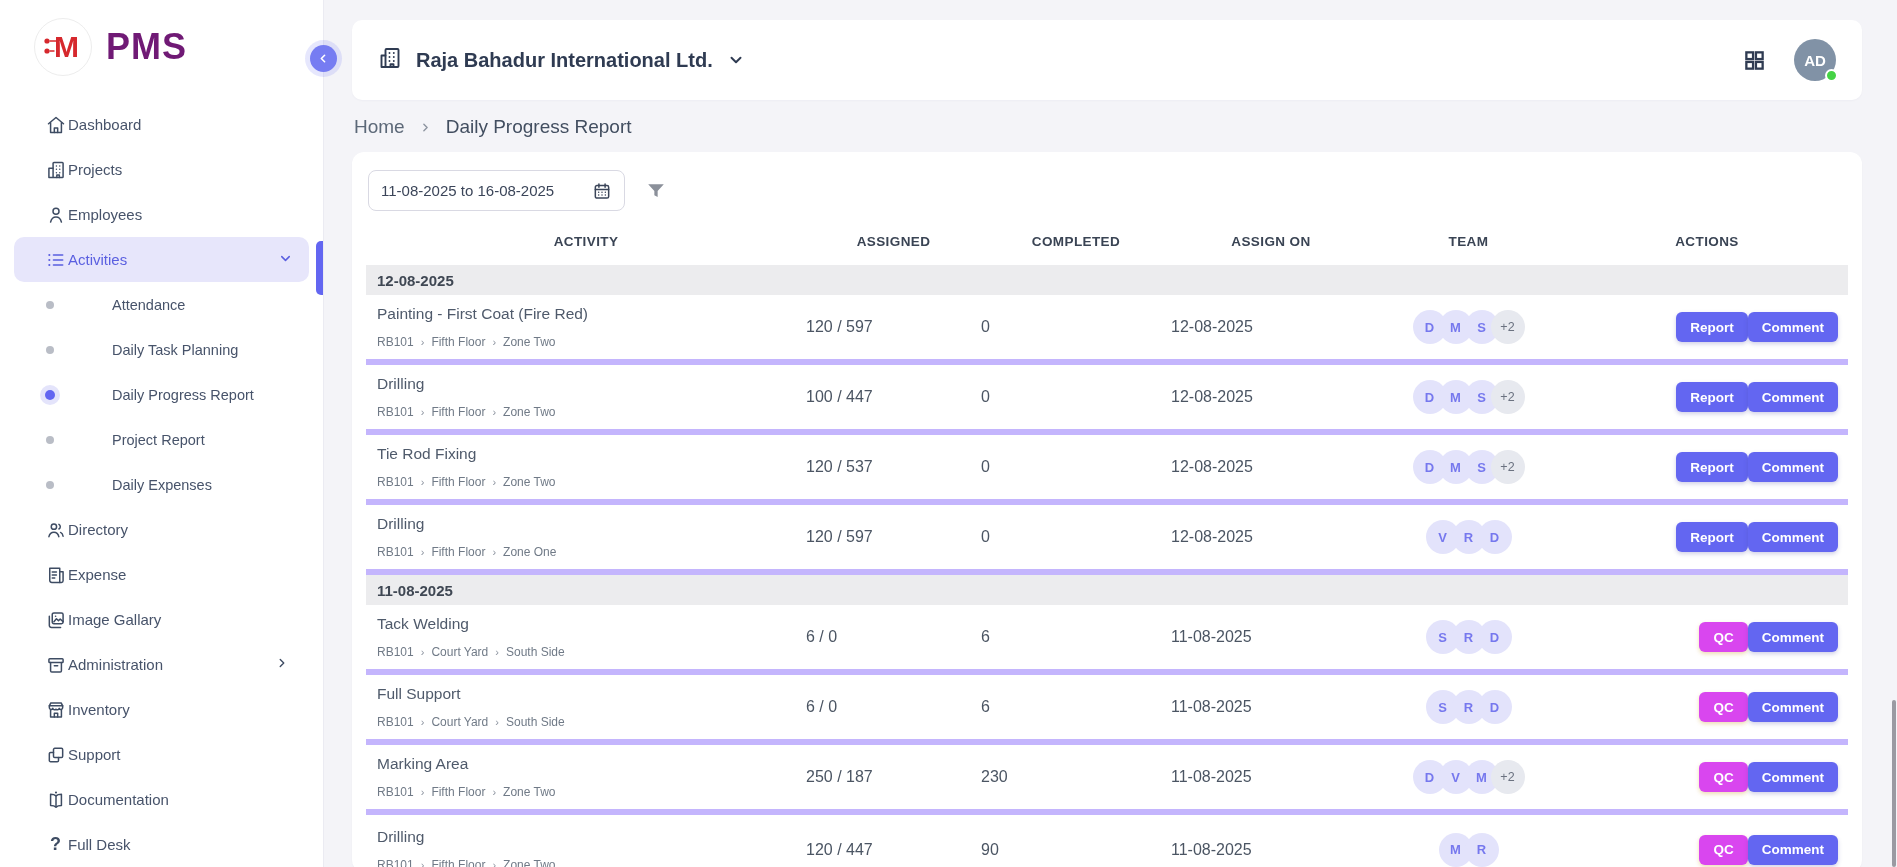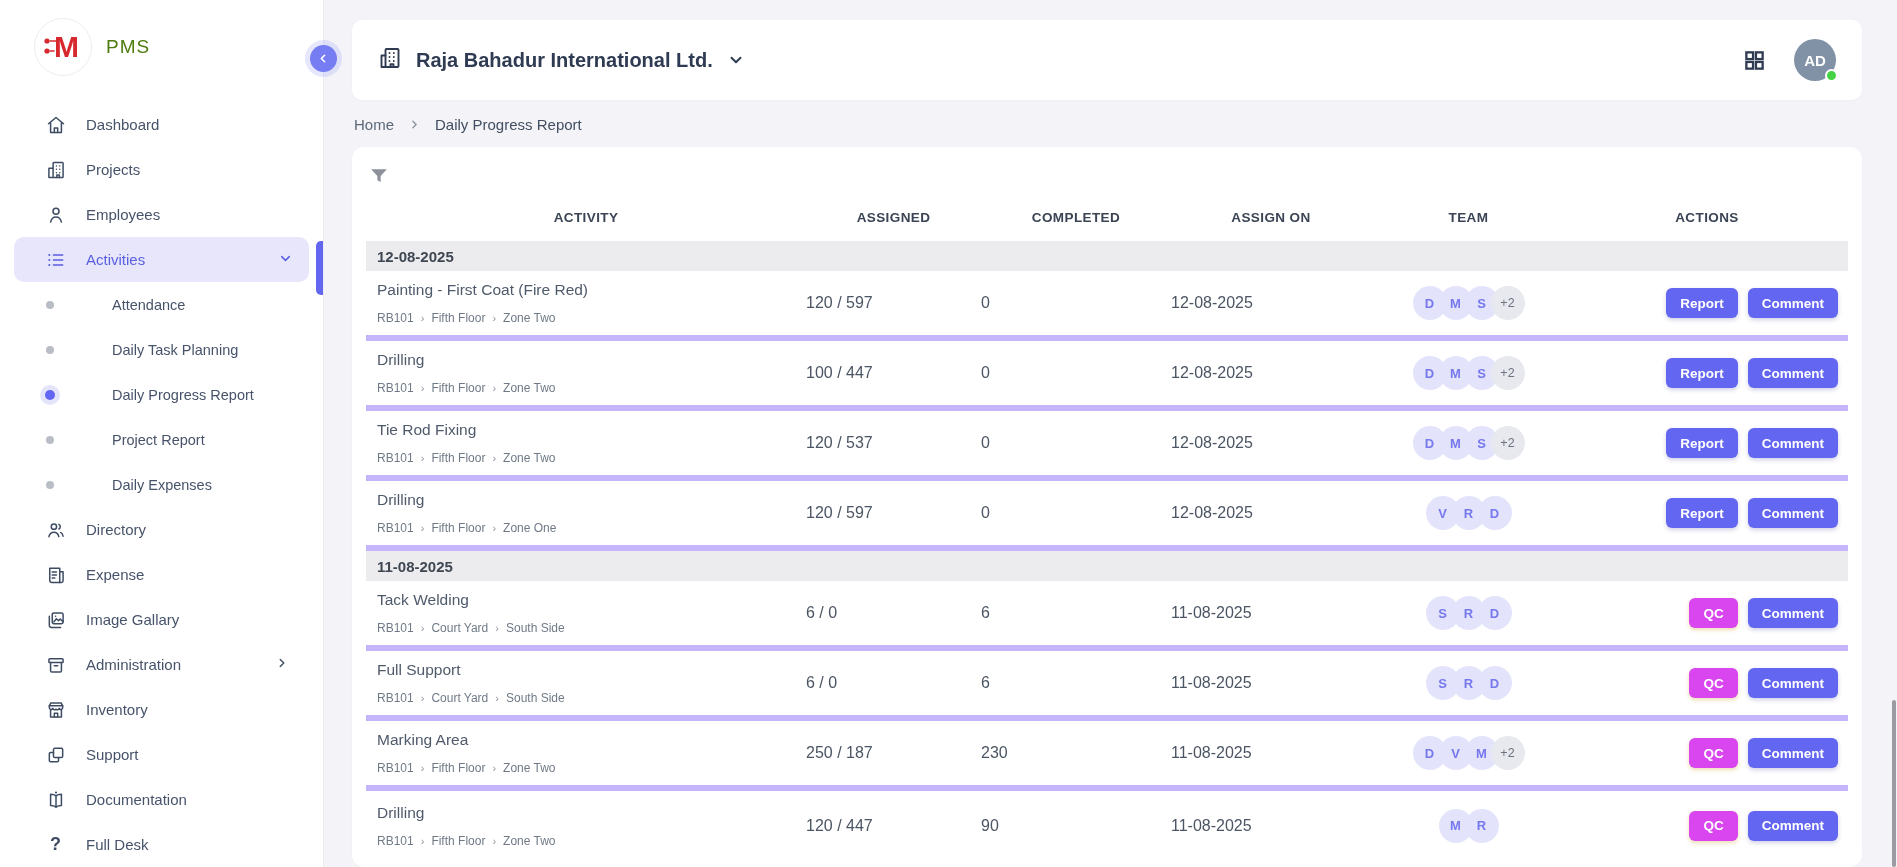--- a/index.html
+++ b/index.html
@@ -20,24 +20,24 @@
   }
   .logo-row { display:flex; align-items:center; gap:14px; padding-left:34px; margin-bottom:26px; }
   .logo-circle {
     width:58px; height:58px; border-radius:50%;
     border:1px solid #ededed; background:#fff;
     display:flex; align-items:center; justify-content:center;
     position:relative;
   }
   .logo-m { font-size:30px; font-weight:800; color:#d6282d; letter-spacing:-1px; margin-left:6px; }
   .logo-circuit { position:absolute; left:9px; top:17px; }
-  .logo-text { font-size:19px; font-weight:400; color:#4d7c0f; letter-spacing:1px; }
+  .logo-text { font-size:36px; font-weight:700; color:#701a75; letter-spacing:1px; }
   .nav { display:flex; flex-direction:column; }
   .nav-item {
-    height:45px; display:flex; align-items:center; gap:20px;
+    height:45px; display:flex; align-items:center; gap:2px;
     padding-left:45px; font-size:15px; color:#47536a; cursor:pointer;
   }
   .nav-item .icn { width:21px; height:21px; display:flex; align-items:center; justify-content:center; color:#3e4c63; }
   .nav-item.active {
     background:#e7e6fb; color:#5a5fe0; border-radius:10px;
     margin:0 14px 0 14px; padding-left:31px; position:relative;
   }
   .nav-item.active .icn { color:#5a5fe0; }
   .nav-item.active .chev { margin-left:auto; margin-right:16px; color:#5a5fe0; }
   .nav-item .chev-r { margin-left:auto; margin-right:34px; color:#3e4c63; }
@@ -79,21 +79,21 @@
   .user-avatar {
     width:42px; height:42px; border-radius:50%; background:#8192a6;
     color:#fff; font-size:15px; font-weight:700;
     display:flex; align-items:center; justify-content:center;
     position:relative; cursor:pointer;
   }
   .user-avatar .online {
     position:absolute; right:-2px; bottom:-1px; width:13px; height:13px;
     border-radius:50%; background:#45d345; border:2px solid #fff;
   }
-  .breadcrumb { display:flex; align-items:center; gap:14px; margin:16px 0 14px 2px; font-size:15px; }
+  .breadcrumb { display:flex; align-items:center; gap:14px; margin:16px 0 14px 2px; font-size:19px; }
   .breadcrumb .home { color:#5c6878; cursor:pointer; }
   .breadcrumb .sep { color:#8d94a0; display:flex; }
   .breadcrumb .current { color:#424e60; }
   .content-card {
     background:#fff; border-radius:12px; padding:18px 14px 0 14px;
     height:720px; box-shadow:0 1px 2px rgba(40,40,80,0.03);
   }
   .filter-row { display:flex; align-items:center; gap:20px; padding-left:2px; }
   .date-input {
     width:257px; height:41px; border:1px solid #d9d9e3; border-radius:8px;
@@ -131,21 +131,21 @@
   .cell-team { display:flex; justify-content:center; }
   .avatars { display:flex; }
   .avatar {
     width:34px; height:34px; border-radius:50%; background:#e3e3fb;
     color:#7678ee; font-size:13px; font-weight:600;
     display:flex; align-items:center; justify-content:center;
     margin-left:-8px; cursor:pointer;
   }
   .avatar:first-child { margin-left:0; }
   .avatar.extra { background:#e7e9ef; color:#6b7280; font-weight:500; font-size:12.5px; }
-  .cell-actions { display:flex; justify-content:flex-end; gap:10px; padding-right:10px; }
+  .cell-actions { display:flex; justify-content:flex-end; padding-right:10px; }
   .btn {
     height:30px; border:none; border-radius:6px; color:#fff;
     font-size:13.5px; font-weight:700; cursor:pointer;
     padding:0 14px; font-family:"Liberation Sans", sans-serif;
     box-shadow:0 2px 4px rgba(70,70,160,0.25);
   }
   .btn.primary { background:#6366f1; }
   .btn.warning { background:#d946ef; box-shadow:0 2px 4px rgba(200,140,0,0.3); }
   
   .scroll-track { position:fixed; right:0; top:0; width:6px; height:867px; }
@@ -363,20 +363,30 @@
     <span class="sep">
       <svg width="13" height="13" viewBox="0 0 24 24" fill="none" stroke="currentColor" stroke-width="2.6" stroke-linecap="round" stroke-linejoin="round">
           <path d="m9 6 6 6-6 6"></path>
         </svg>
     </span>
     <span class="current">Daily Progress Report</span>
   </div>
 
   <div class="content-card">
     <div class="filter-row">
+      <div class="date-input">
+        <span class="val">11-08-2025 to 16-08-2025</span>
+        <span class="cal">
+          <svg width="20" height="20" viewBox="0 0 24 24" fill="none" stroke="currentColor" stroke-width="1.8" stroke-linecap="round" stroke-linejoin="round">
+              <rect x="4" y="5.5" width="16" height="15" rx="2"></rect>
+              <path d="M8.3 3.5v4M15.7 3.5v4M4 10.2h16"></path>
+              <path d="M8 13.5h.01M12 13.5h.01M16 13.5h.01M8 16.8h.01M12 16.8h.01M16 16.8h.01"></path>
+            </svg>
+        </span>
+      </div>
       <button class="funnel-btn">
         <svg width="22" height="22" viewBox="0 0 24 24" fill="currentColor">
             <path d="M3.5 4.5h17l-6.7 7.6v6.4l-3.6-2V12.1z"></path>
           </svg>
       </button>
     </div>
 
     <div class="tbl">
       <div class="tbl-header">
         <div class="th">ACTIVITY</div>

